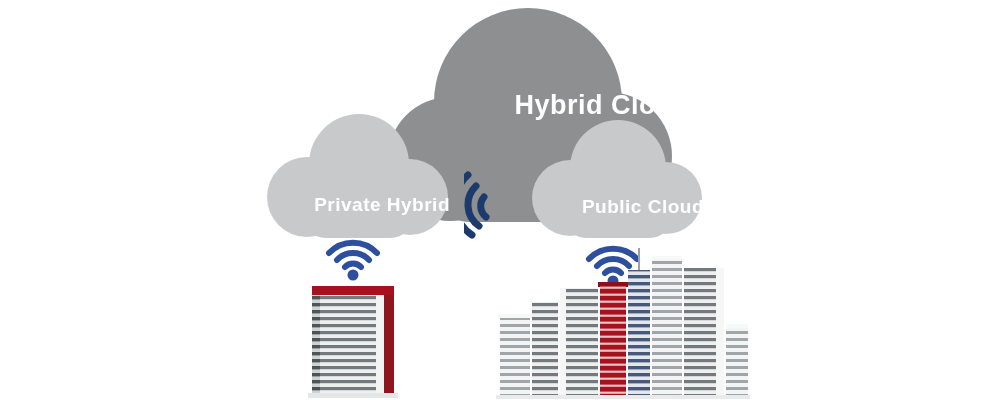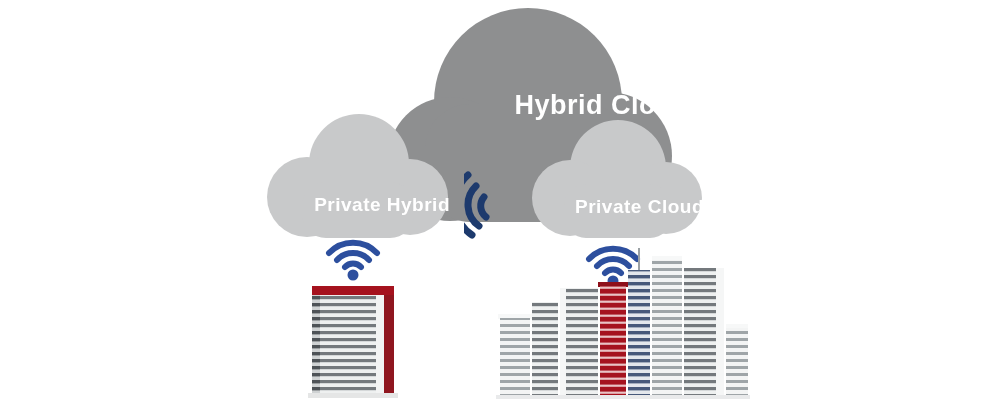--- a/index.html
+++ b/index.html
@@ -52,21 +52,21 @@
     <g fill="#c8c9ca">
       <circle cx="90" cy="50" r="48"></circle>
       <circle cx="42" cy="80" r="38"></circle>
       <circle cx="138" cy="80" r="36"></circle>
       <rect x="36" y="66" width="108" height="54" rx="22"></rect>
     </g>
   </svg>
 
   <div class="cloud-label label-hybrid">Hybrid Cloud</div>
   <div class="cloud-label label-private">Private Hybrid</div>
-  <div class="cloud-label label-public">Private Cloud</div>
+  <div class="cloud-label label-public">Public Cloud</div>
 
   <svg class="abs" style="left:464px; top:170px;" width="56" height="70" viewBox="0 0 56 70">
     <g fill="none" stroke="#1d3a6d" stroke-width="7" stroke-linecap="round">
       <path d="M 20 27 A 14 14 0 0 0 22 47"></path>
       <path d="M 12 16 A 26 26 0 0 0 15 56"></path>
       <path d="M 4 5 A 38 38 0 0 0 8 65"></path>
     </g>
   </svg>
 
   <svg class="abs" style="left:323px; top:236px;" width="60" height="46" viewBox="0 0 60 46">

